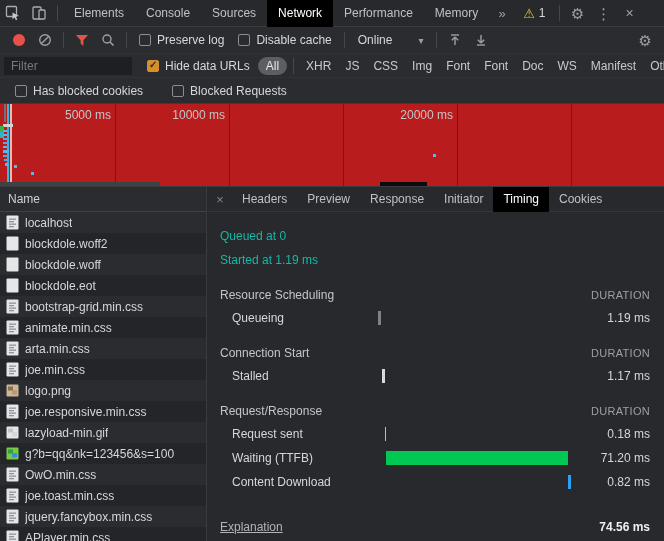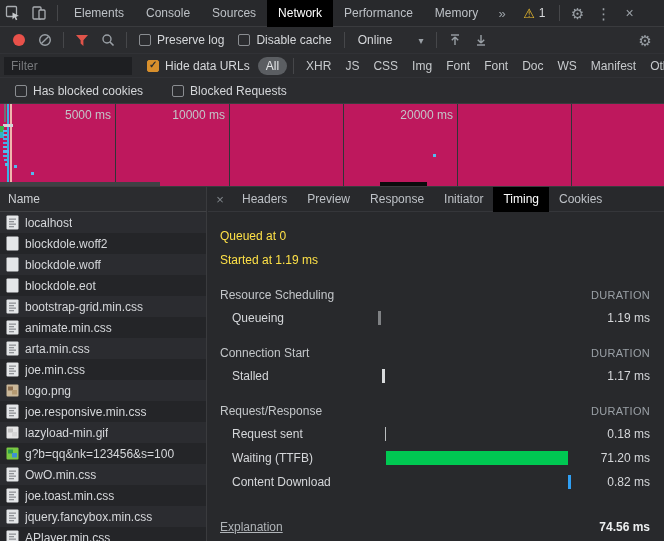--- a/index.html
+++ b/index.html
@@ -8,21 +8,21 @@
     position: relative; width: 664px; height: 541px; overflow: hidden;
     background: #28292c; color: #d5d7da;
     font-family: "Liberation Sans", sans-serif; font-size: 12px;
     -webkit-font-smoothing: antialiased;
   }
   
   .tabbar   { position:absolute; top:0;   left:0; right:0; height:27px; display:flex; align-items:center; background:#28292c; border-bottom:1px solid #3a3b3e; }
   .toolbar  { position:absolute; top:27px; left:0; right:0; height:27px; display:flex; align-items:center; background:#2b2c2f; border-bottom:1px solid #313236; padding:0 6px; }
   .filterbar{ position:absolute; top:54px; left:0; right:0; height:24px; display:flex; align-items:center; background:#2b2c2f; border-bottom:1px solid #313236; padding:0 4px; }
   .optionsbar{position:absolute; top:78px; left:0; right:0; height:26px; display:flex; align-items:center; background:#2b2c2f; border-bottom:1px solid #3a3b3e; padding:0 8px; }
-  .overview { position:absolute; top:104px; left:0; right:0; height:83px; background:#be185d; border-bottom:1px solid #3a3b3e; overflow:hidden; }
+  .overview { position:absolute; top:104px; left:0; right:0; height:83px; background:#b91c1c; border-bottom:1px solid #3a3b3e; overflow:hidden; }
   .nethead  { position:absolute; top:187px; left:0; right:0; height:25px; }
   .bodyarea { position:absolute; top:212px; left:0; right:0; bottom:0; }
 
   
   .icon-btn { width:26px; height:27px; display:flex; align-items:center; justify-content:center; color:#9aa0a6; flex:0 0 auto; }
   .tab { height:27px; display:flex; align-items:center; padding:0 11px; color:#bdc1c6; white-space:nowrap; }
   .tab.active { background:#000; color:#fff; }
   .vsep { width:1px; height:16px; background:#46474a; margin:0 5px; flex:0 0 auto; }
   .glyph { font-size:15px; line-height:1; }
   .warn-badge { display:flex; align-items:center; gap:4px; padding:0 8px; }
@@ -62,21 +62,21 @@
   .req-row { height:21px; display:flex; align-items:center; padding:0 16px 0 6px; white-space:nowrap; }
   .req-row:nth-child(odd) { background:#2b2c30; }
   .req-row:nth-child(even){ background:#242528; }
   .req-icon { width:13px; height:15px; margin-right:6px; flex:0 0 auto; }
   .req-name { overflow:hidden; text-overflow:clip; color:#d5d7da; }
   .vscroll { position:absolute; right:1px; top:0; width:13px; bottom:0; background:#26272a; }
   .vthumb { position:absolute; left:2px; top:2px; width:9px; height:182px; border-radius:4px; background:#47484c; }
 
   
   .tpanel { position:absolute; left:208px; right:0; top:0; bottom:0; background:#28292c; overflow:hidden; padding:12px 14px 0 12px; }
-  .t-line { height:24px; display:flex; align-items:center; color:#fde047; }
+  .t-line { height:24px; display:flex; align-items:center; color:#14b8a6; }
   .t-sec-head { display:flex; align-items:center; height:22px; margin-top:12px; }
   .t-sec-title { flex:1; color:#c3c6c9; }
   .t-dur { width:85px; text-align:right; color:#9aa0a6; font-size:11px; letter-spacing:.3px; }
   .t-row { display:flex; align-items:center; height:24px; }
   .t-label { width:155px; padding-left:12px; color:#d5d7da; flex:0 0 auto; white-space:nowrap; }
   .t-track { flex:1; position:relative; height:14px; }
   .t-bar { position:absolute; top:0; height:14px; }
   .t-val { width:85px; text-align:right; color:#d5d7da; flex:0 0 auto; }
   .t-footer { display:flex; align-items:center; margin-top:22px; height:22px; }
   .t-expl { flex:1; color:#b0b4b8; text-decoration:underline; }

